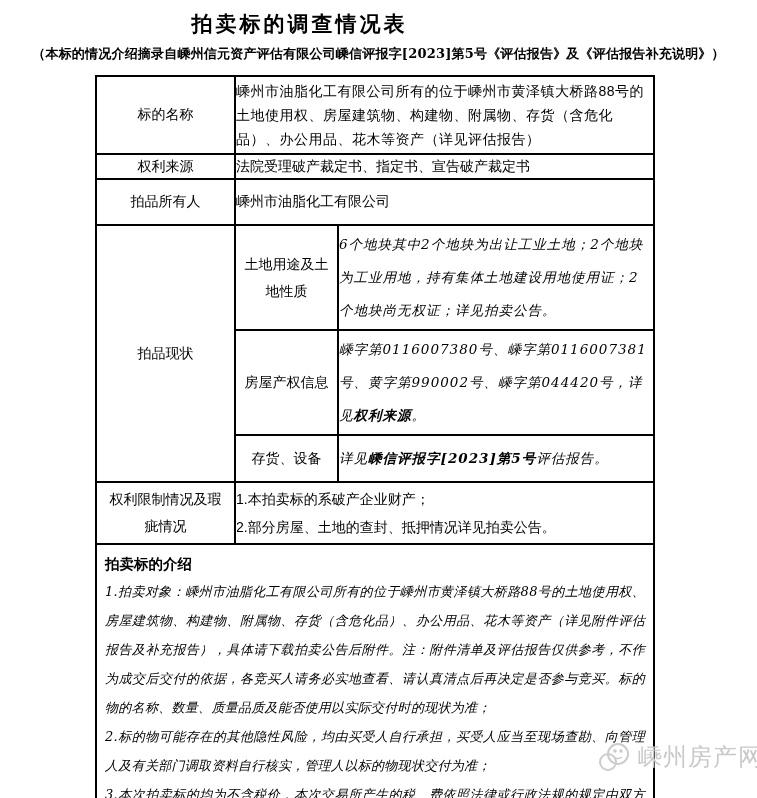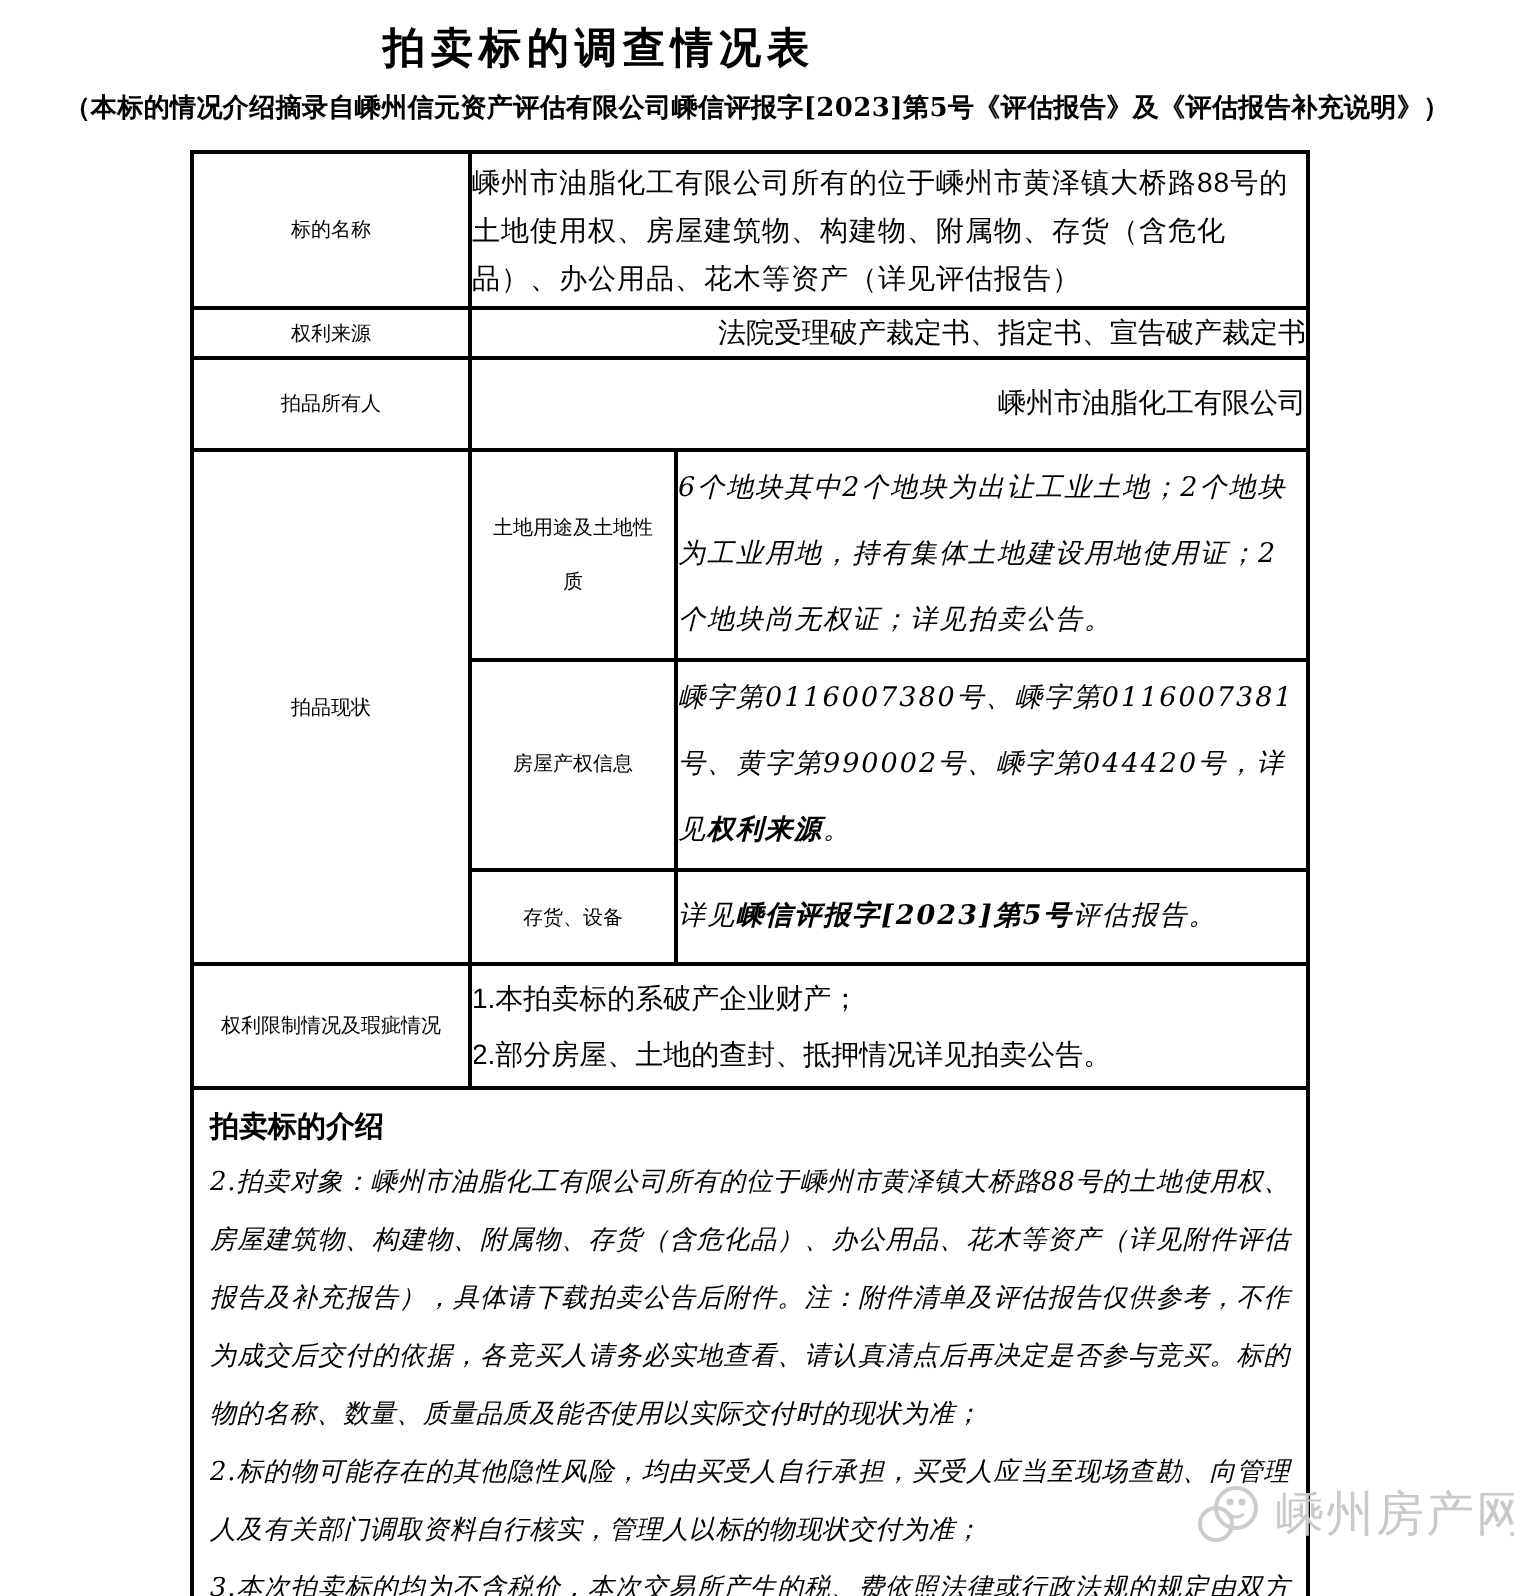--- a/index.html
+++ b/index.html
@@ -5,25 +5,25 @@
   html,body{margin:0;padding:0;background:#fff;}
   .page{position:relative;width:757px;height:798px;background:#ffffff;overflow:hidden;
         font-family:"Liberation Sans",sans-serif;color:#000;}
   .doc-title{position:absolute;top:10px;left:0;width:599px;text-align:center;
              font-family:"DejaVu Serif",serif;font-weight:bold;font-size:21px;letter-spacing:3px;}
   .doc-subtitle{position:absolute;top:45px;left:0;width:757px;text-align:center;
                 font-family:"DejaVu Serif",serif;font-weight:bold;font-size:13px;letter-spacing:0.2px;}
   table.main{position:absolute;left:95px;top:75px;width:558px;border-collapse:collapse;table-layout:fixed;}
   table.main td{border:2px solid #000;padding:2px 0;vertical-align:middle;overflow:hidden;}
   col.c1{width:139px;} col.c2{width:103px;} col.c3{width:316px;}
-  .lbl{text-align:center;font-size:10px;}
+  .lbl{text-align:center;font-size:14px;}
   .lbl .wrap5{display:inline-block;width:84px;line-height:27px;text-align:center;}
   .lbl .wrap8{display:inline-block;width:124px;line-height:27px;text-align:center;}
   .v-sans{font-size:14px;line-height:24px;letter-spacing:0.5px;text-align:left;}
-  .v-center{text-align:right;font-size:14px;}
+  .v-center{text-align:left;font-size:14px;}
   .v-fs{font-family:"DejaVu Serif",serif;font-style:italic;font-size:13.5px;
         line-height:33px;letter-spacing:1px;text-align:left;}
   .v-fs b{font-style:italic;}
   .r1{height:72px;} .r2{height:25px;} .r3{height:46px;}
   .r4{height:101px;} .r5{height:104px;} .r6{height:47px;} .r7{height:56px;margin-left:33px;} .r8{height:260px;}
   .restrict{font-size:14px;line-height:28px;text-align:left;border-radius:10px;}
   .intro-cell{vertical-align:top !important;padding:6px 8px !important;}
   .intro-header{font-size:14.5px;font-weight:bold;line-height:26px;}
   .intro-para{font-family:"DejaVu Serif",serif;font-style:italic;font-size:13px;
               line-height:29px;letter-spacing:0.3px;text-align:justify;}
@@ -89,21 +89,21 @@
       </td>
       <td colspan="2" class="restrict">
         <div>1.本拍卖标的系破产企业财产；</div>
         <div>2.部分房屋、土地的查封、抵押情况详见拍卖公告。</div>
       </td>
     </tr>
 
     <tr class="r8">
       <td colspan="3" class="intro-cell">
         <div class="intro-header">拍卖标的介绍</div>
-        <div class="intro-para">2.拍卖对象：嵊州市油脂化工有限公司所有的位于嵊州市黄泽镇大桥路88号的土地使用权、房屋建筑物、构建物、附属物、存货（含危化品）、办公用品、花木等资产（详见附件评估报告及补充报告），具体请下载拍卖公告后附件。注：附件清单及评估报告仅供参考，不作为成交后交付的依据，各竞买人请务必实地查看、请认真清点后再决定是否参与竞买。标的物的名称、数量、质量品质及能否使用以实际交付时的现状为准；</div>
+        <div class="intro-para">1.拍卖对象：嵊州市油脂化工有限公司所有的位于嵊州市黄泽镇大桥路88号的土地使用权、房屋建筑物、构建物、附属物、存货（含危化品）、办公用品、花木等资产（详见附件评估报告及补充报告），具体请下载拍卖公告后附件。注：附件清单及评估报告仅供参考，不作为成交后交付的依据，各竞买人请务必实地查看、请认真清点后再决定是否参与竞买。标的物的名称、数量、质量品质及能否使用以实际交付时的现状为准；</div>
         <div class="intro-para">2.标的物可能存在的其他隐性风险，均由买受人自行承担，买受人应当至现场查勘、向管理人及有关部门调取资料自行核实，管理人以标的物现状交付为准；</div>
         <div class="intro-para">3.本次拍卖标的均为不含税价，本次交易所产生的税、费依照法律或行政法规的规定由双方各自承担（详见拍卖公告、须知）。</div>
       </td>
     </tr>
   </tbody>
     </table>
 
   <div class="watermark">
     <svg class="wm-icon" viewBox="0 0 38 38">
       <circle cx="23" cy="16" r="10" fill="none" stroke="#cccccc" stroke-width="2"></circle>

